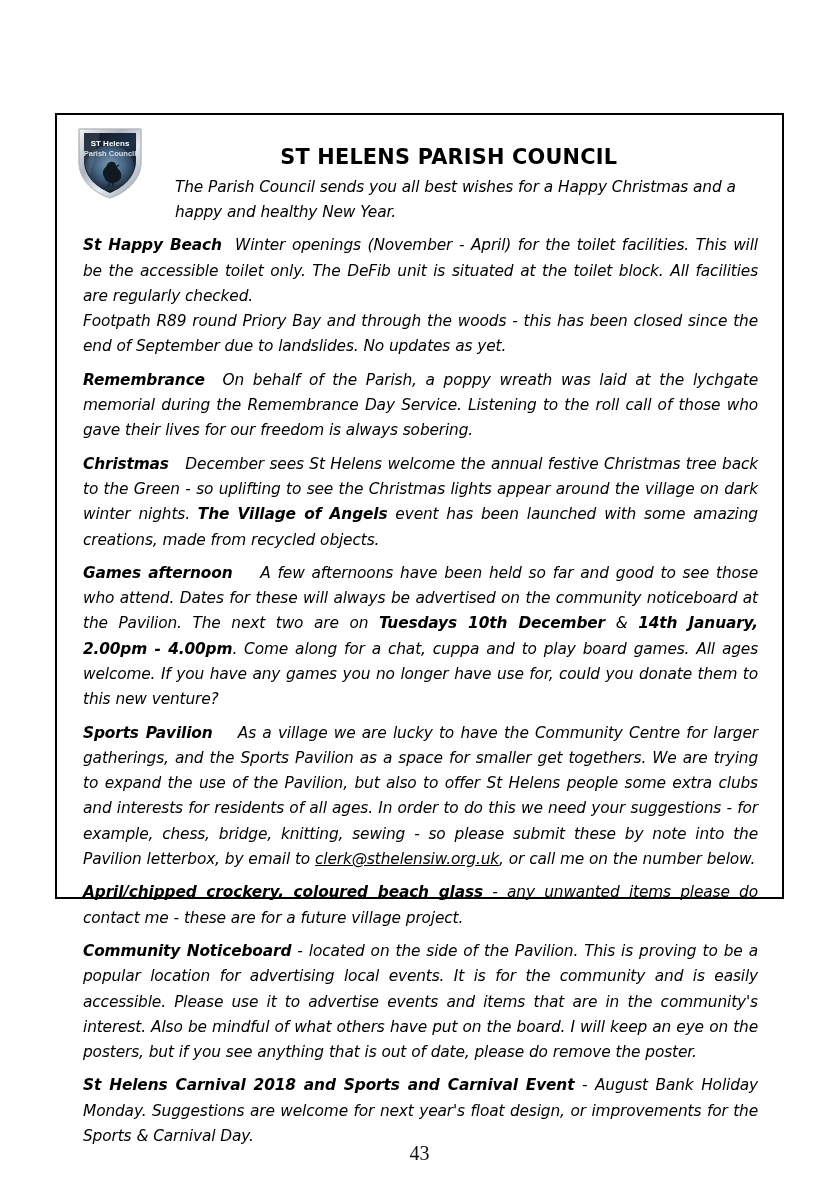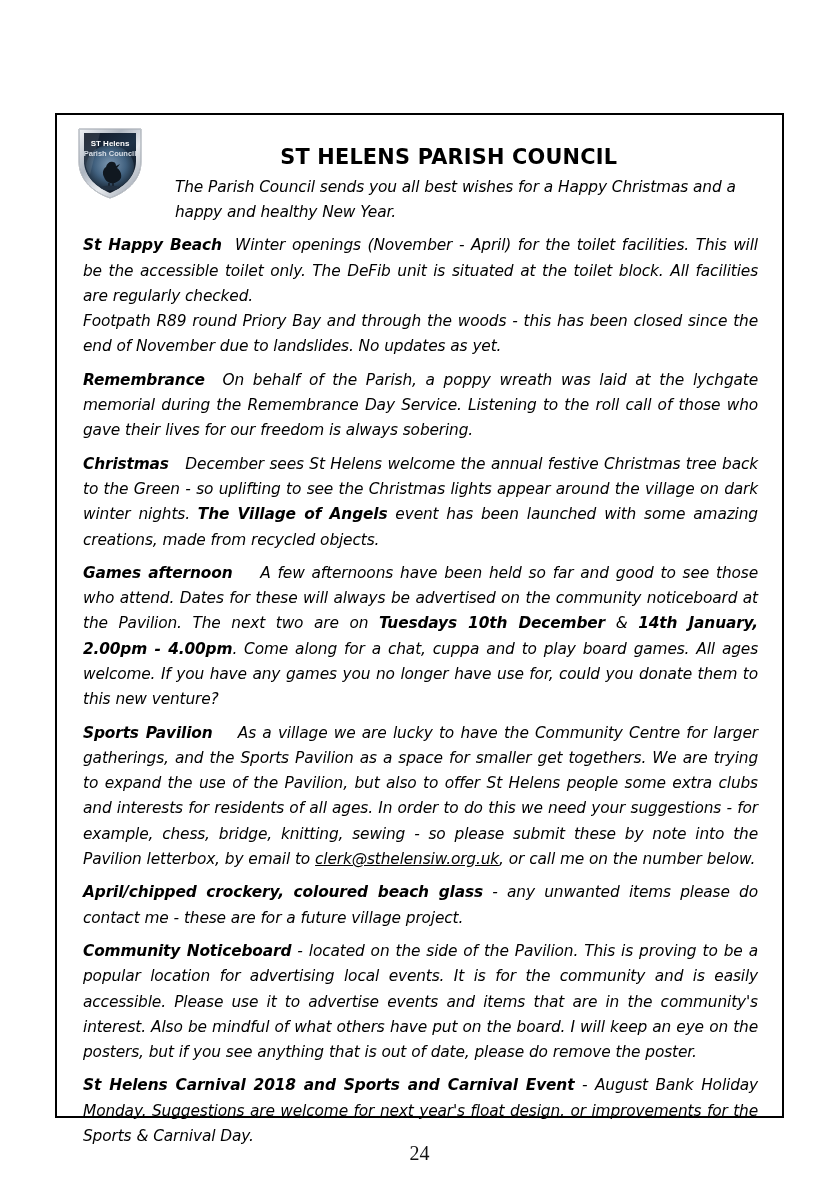--- a/index.html
+++ b/index.html
@@ -54,21 +54,21 @@
     transform: scaleX(0.94) translateY(-1px);
     transform-origin: left center;
   }
 
   
   .body-box {
     position: absolute;
     left: 55px;
     top: 113px;
     width: 729px;
-    height: 1005px;
+    height: 786px;
     border: 2.5px solid #000;
     box-sizing: border-box;
     background: #fff;
   }
 
   .content {
     position: absolute;
     left: 26px;
     top: 24px;
     width: 675px;
@@ -189,21 +189,21 @@
 
       <div class="council-title"><span>ST HELENS PARISH COUNCIL</span></div>
 
       <p class="para intro">The Parish Council sends you all best wishes for a Happy Christmas and a happy and healthy New Year.</p>
 
       <p class="para gap lastline-left">
         <b class="bold">St Happy Beach</b><span>&nbsp; </span><span>Winter openings (November - April) for the toilet facilities. This will be the accessible toilet only. The DeFib unit is situated at the toilet block. All facilities are regularly checked.</span>
       </p>
 
       <p class="para tight lastline-left">
-        <span>Footpath R89 round Priory Bay and through the woods - this has been closed since the end of November due to landslides. No updates as yet.</span>
+        <span>Footpath R89 round Priory Bay and through the woods - this has been closed since the end of September due to landslides. No updates as yet.</span>
       </p>
 
       <p class="para gap lastline-left">
         <b class="bold">Remembrance</b><span>&nbsp; </span><span>On behalf of the Parish, a poppy wreath was laid at the lychgate memorial during the Remembrance Day Service. Listening to the roll call of those who gave their lives for our freedom is always sobering.</span>
       </p>
 
       <p class="para gap lastline-left">
         <b class="bold">Christmas</b><span>&nbsp;&nbsp; </span><span>December sees St Helens welcome the annual festive Christmas tree back to the Green - so uplifting to see the Christmas lights appear around the village on dark winter nights.</span><span> </span><b class="bold">The Village of Angels</b><span> </span><span>event has been launched with some amazing creations, made from recycled objects.</span>
       </p>
 
@@ -223,15 +223,15 @@
         <b class="bold">Community Noticeboard</b><span> </span><span>- located on the side of the Pavilion. This is proving to be a popular location for advertising local events. It is for the community and is easily accessible. Please use it to advertise events and items that are in the community's interest. Also be mindful of what others have put on the board. I will keep an eye on the posters, but if you see anything that is out of date, please do remove the poster.</span>
       </p>
 
       <p class="para gap lastline-left">
         <b class="bold">St Helens Carnival 2018 and Sports and Carnival Event</b><span> </span><span>- August Bank Holiday Monday. Suggestions are welcome for next year's float design, or improvements for the Sports &amp; Carnival Day.</span>
       </p>
 
     </div>
   </div>
 
-  <div class="page-number">24</div>
+  <div class="page-number">43</div>
 
 </div>
 
 </body></html>

